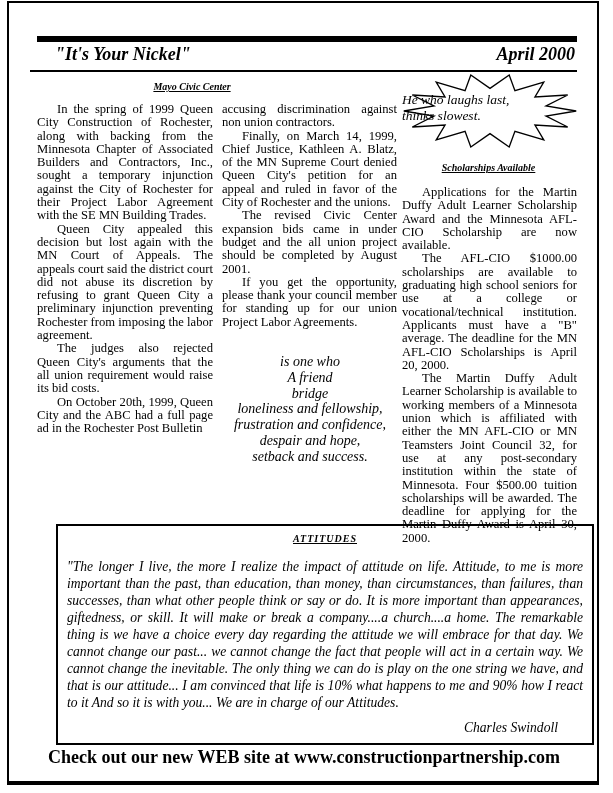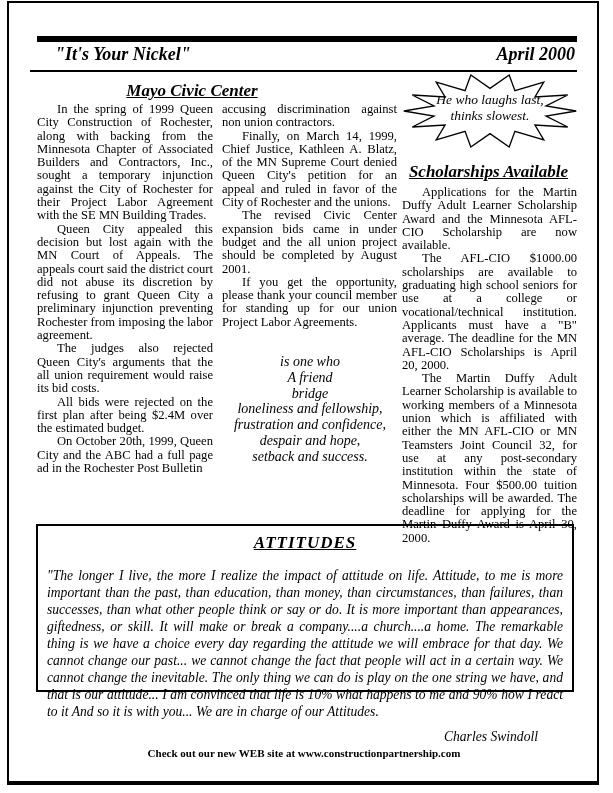--- a/index.html
+++ b/index.html
@@ -17,21 +17,21 @@
   .rule-thin{position:absolute;left:30px;top:70px;width:547px;height:2px;background:#000;}
   .masthead-title{
     position:absolute;left:55px;top:44px;
     font-size:18px;font-weight:bold;font-style:italic;
   }
   .masthead-date{
     position:absolute;right:38px;top:44px;
     font-size:18px;font-weight:bold;font-style:italic;
   }
   .section-title{
-    font-size:17px;font-weight:bold;font-style:italic;
+    font-size:10px;font-weight:bold;font-style:italic;
     text-decoration:underline;text-align:center;
   }
   .mayo-title{position:absolute;left:37px;top:81px;width:310px;}
   .schol-title{position:absolute;left:400px;top:162px;width:177px;}
   .col{
     position:absolute;width:176px;
     font-size:12.6px;line-height:13.3px;text-align:justify;
   }
   .col p{margin:0;text-indent:20px;text-align:justify;}
   .col p.noindent{text-indent:0;}
@@ -39,57 +39,56 @@
   .col2{left:222px;top:103px;width:175px;}
   .col3{left:402px;top:186px;width:175px;}
   .poem{
     position:absolute;left:210px;top:354px;width:200px;
     font-style:italic;font-size:14px;line-height:15.8px;text-align:center;
   }
   .starburst-wrap{position:absolute;left:402px;top:72px;width:176px;height:80px;}
   .starburst-wrap svg{display:block;}
   .starburst-text{
     position:absolute;left:0;top:20px;width:176px;
-    font-style:italic;font-size:13.5px;line-height:16px;text-align:center;
+    font-style:italic;font-size:13.5px;line-height:16px;text-align:left;
   }
   .attitudes-box{
-    position:absolute;left:36px;top:524px;width:538px;height:168px;
+    position:absolute;left:56px;top:524px;width:538px;height:221px;
     border:2px solid #000;box-sizing:border-box;
   }
   .attitudes-title{margin-top:7px;letter-spacing:1px;}
   .attitudes-quote{
     margin:14px 9px 0 9px;
     font-style:italic;font-size:13.6px;line-height:17px;text-align:justify;
   }
   .attitudes-attrib{
     margin:9px 34px 0 0;text-align:right;
     font-style:italic;font-size:13.6px;
   }
   .footer-text{
     position:absolute;left:8px;top:747px;width:592px;
-    text-align:center;font-weight:bold;font-size:11px;
+    text-align:center;font-weight:bold;font-size:18px;
   }
 </style>
 </head>
 <body>
 
 <div class="page-frame"></div>
 
 <div class="bar-thick"></div>
 <div class="masthead-title">"It's Your Nickel"</div>
 <div class="masthead-date">April 2000</div>
 <div class="rule-thin"></div>
 
 <div class="section-title mayo-title">Mayo Civic Center</div>
 
 <div class="col col1">
   <p>In the spring of 1999 Queen City Construction of Rochester, along with backing from the Minnesota Chapter of Associated Builders and Contractors, Inc., sought a temporary injunction against the City of Rochester for their Project Labor Agreement with the SE MN Building Trades.</p>
   <p>Queen City appealed this decision but lost again with the MN Court of Appeals.  The appeals court said the district court did not abuse its discretion by refusing to grant Queen City a preliminary injunction preventing Rochester from imposing the labor agreement.</p>
   <p>The judges also rejected Queen City's arguments that the all union requirement would raise its bid costs.</p>
-  <p>All bids were rejected on the first plan after being $2.4M over the estimated budget.</p>
   <p>On October 20th, 1999, Queen City and the ABC had a full page ad in the Rochester Post Bulletin</p>
 </div>
 
 <div class="col col2">
   <p class="noindent">accusing discrimination against non union contractors.</p>
   <p>Finally, on March 14, 1999, Chief Justice, Kathleen A. Blatz, of the MN Supreme Court denied Queen City's petition for an appeal and ruled in favor of the City of Rochester and the unions.</p>
   <p>The revised Civic Center expansion bids came in under budget and the all union project should be completed by August 2001.</p>
   <p>If you get the opportunity, please thank your council member for standing up for our union Project Labor Agreements.</p>
 </div>
 

